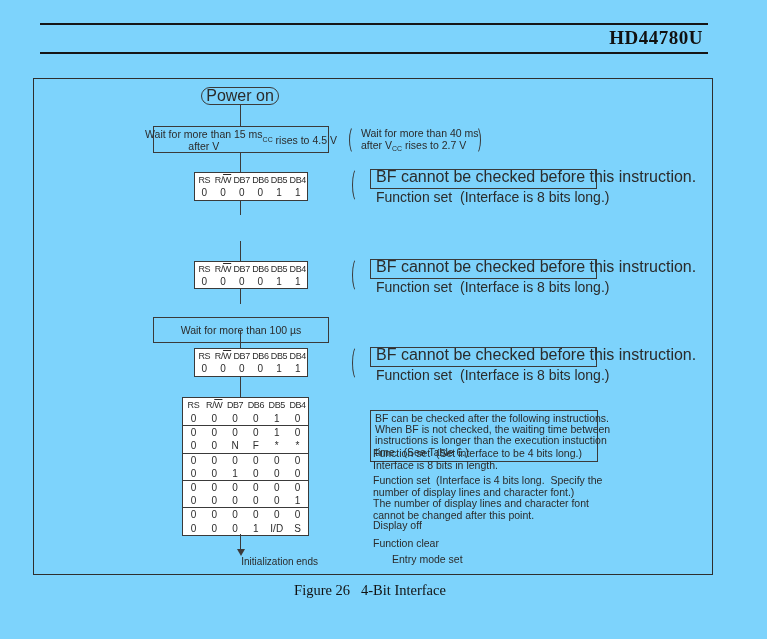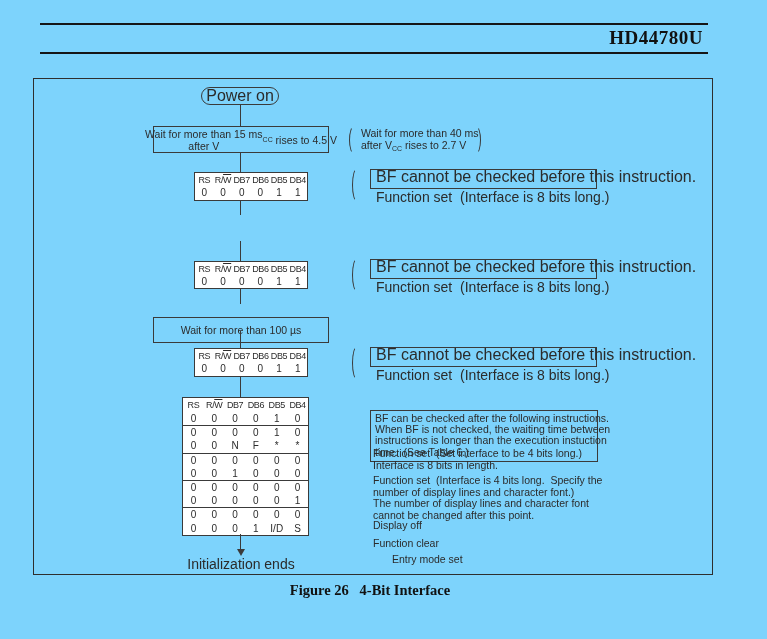--- a/index.html
+++ b/index.html
@@ -36,36 +36,36 @@
 
   .btbl { position:absolute; left:148px; top:318px; width:127px; border:1.2px solid #3a3a3a; background:#fff; }
   .bgrp { border-top:1.1px solid #3a3a3a; }
   .bgrp:first-child { border-top:none; }
   .btbl .thead .tcell { font-size:9px; height:14px; line-height:15px; letter-spacing:-0.4px; }
   .btbl .tvals .tcell { font-size:10px; height:13.2px; line-height:13px; }
 
   .arrowhead { position:absolute; left:203px; top:470px; width:0; height:0;
                border-left:4px solid transparent; border-right:4px solid transparent;
                border-top:7px solid #3a3a3a; }
-  .end-label { position:absolute; left:130px; top:477px; width:154px; text-align:center; font-size:14px; }
+  .end-label { position:absolute; left:130px; top:477px; width:154px; text-align:right; font-size:10px; }
 
   
   .paren { position:absolute; width:10px; border:1.3px solid transparent; border-radius:50%; }
   .paren.l { border-left-color:#3a3a3a; }
   .paren.r { border-right-color:#3a3a3a; }
   .annote { position:absolute; font-size:10.5px; line-height:11.5px; white-space:pre; }
   .bfbox { position:absolute; left:336px; width:227px; height:20px; border:1.1px solid #3a3a3a;
            font-size:16px; line-height:14px; padding-left:5px; white-space:pre; }
   .bfcap { position:absolute; left:342px; font-size:14px; white-space:pre; }
   .bigbox { position:absolute; left:336px; top:319px; width:228px; border:1.2px solid #3a3a3a;
             font-size:10.5px; line-height:11.2px; padding:2px 3px 3px 4px; white-space:pre;margin-top:12px; }
 
   
   .caption { position:absolute; left:0; top:582px; width:740px; text-align:center;
-             font-family:"Liberation Serif", serif; font-weight:bold; font-size:14.5px;
+             font-family:"Liberation Serif", serif; font-weight:normal; font-size:14.5px;
              color:#111; white-space:pre; }
 </style>
 </head>
 <body>
 
 <div class="page">
 
   <div class="hline top"></div>
   <div class="hdr-title">HD44780U</div>
   <div class="hline bot"></div>

